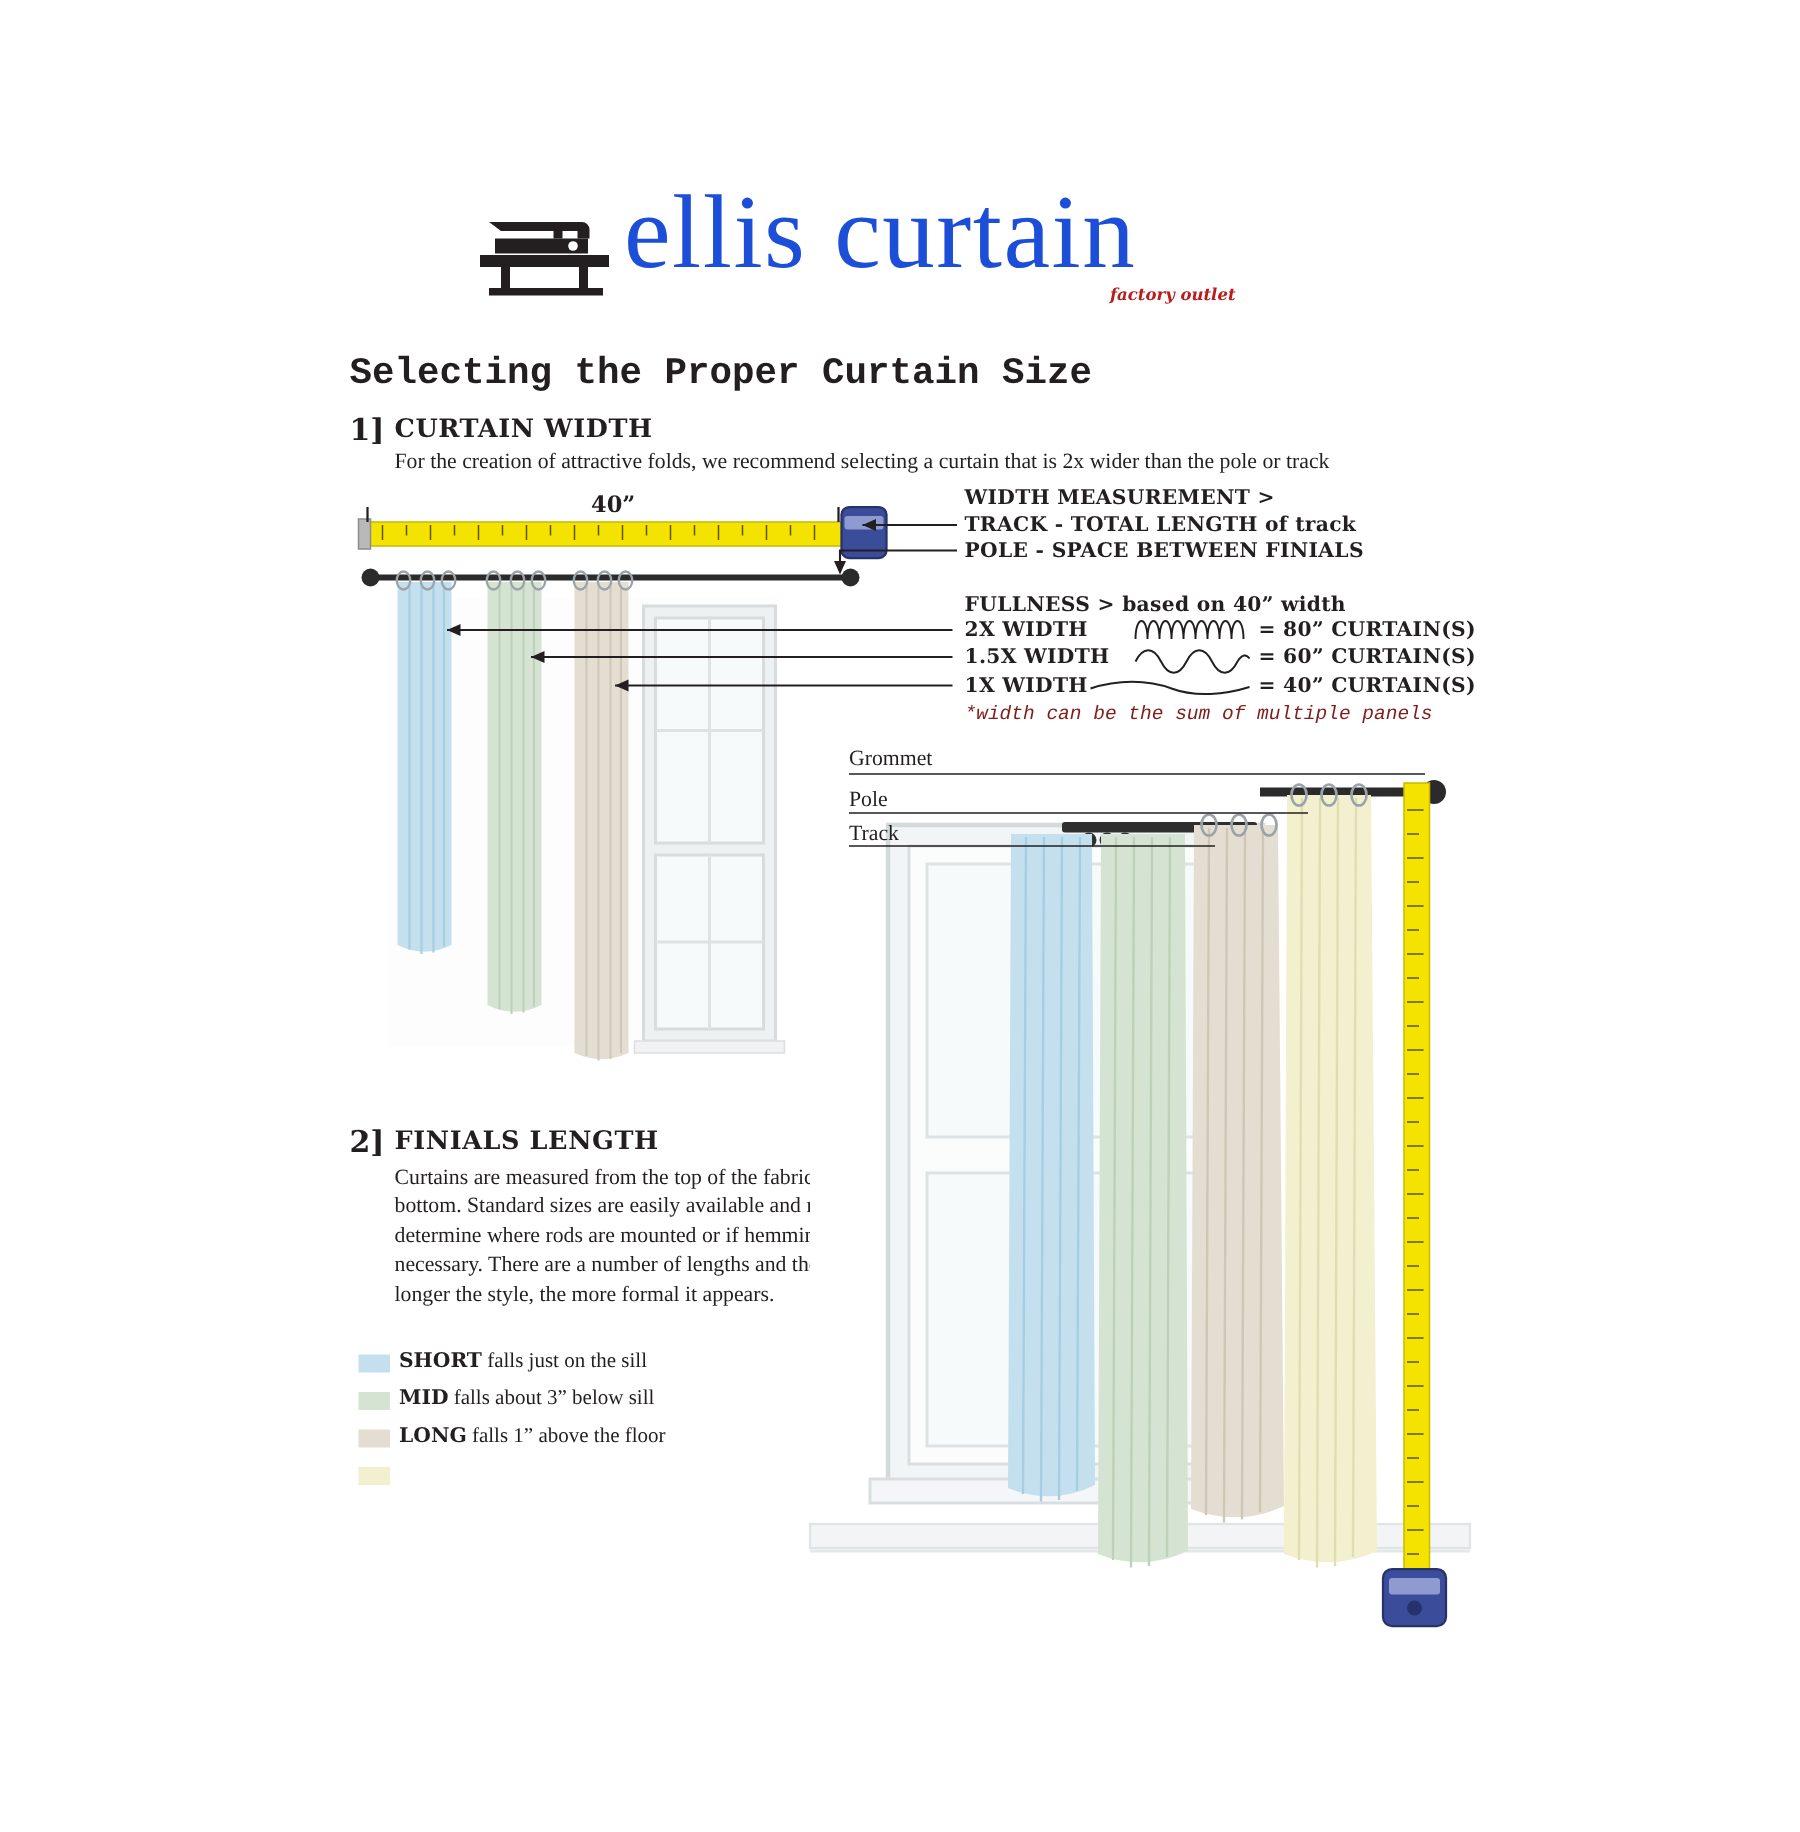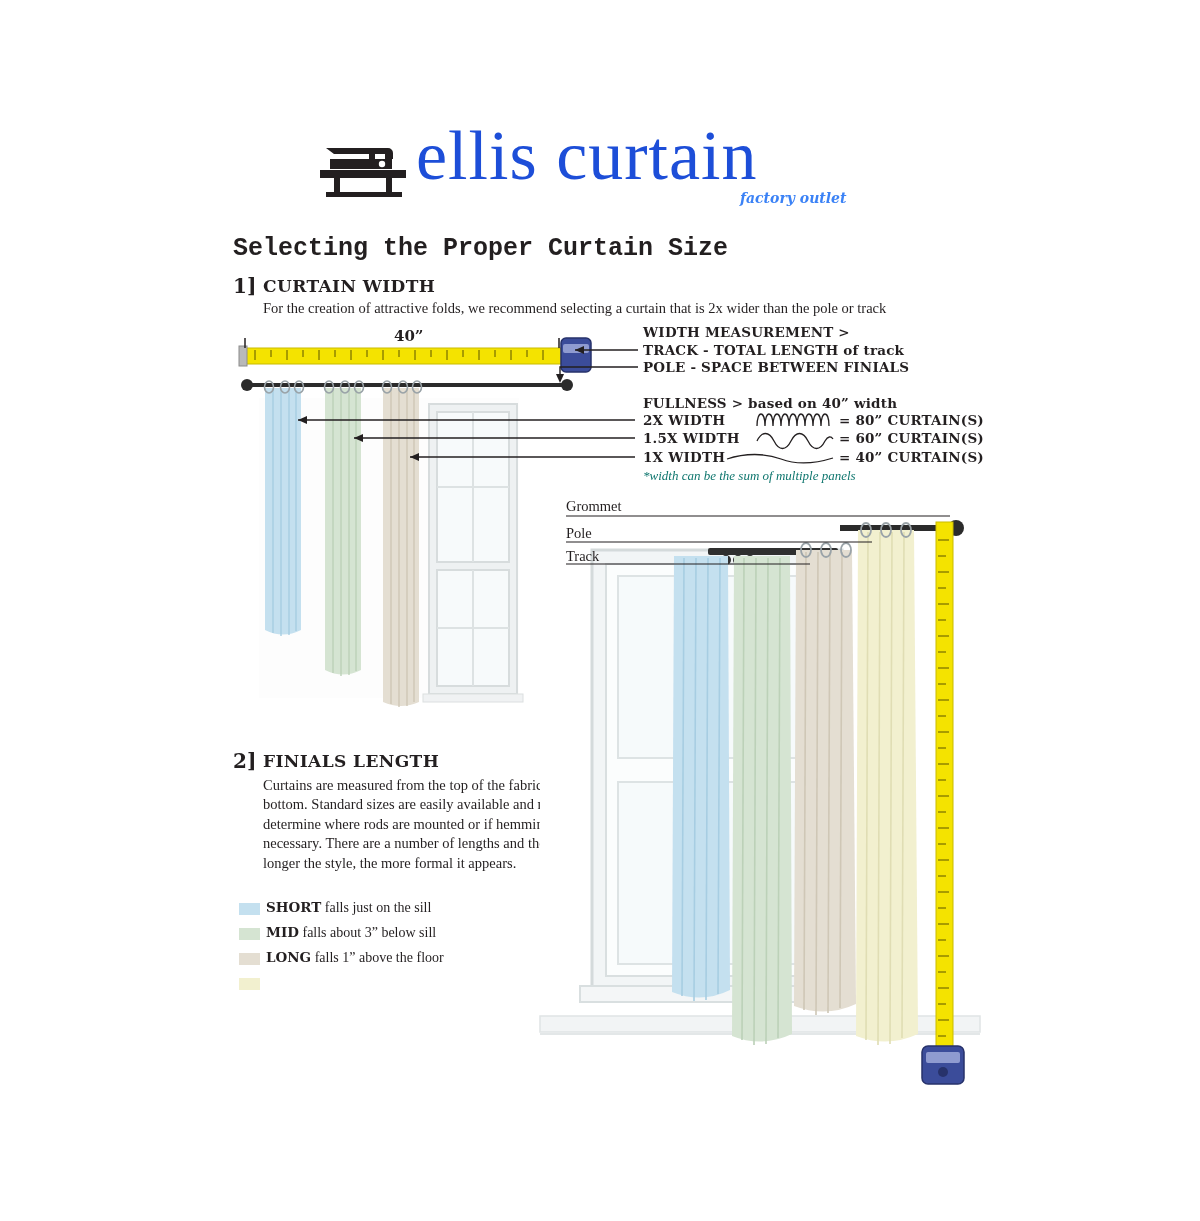--- a/index.html
+++ b/index.html
@@ -46,23 +46,23 @@
     letter-spacing: 1px;
     color: #1d4ed8;
     white-space: nowrap;
   }
   .logo-sub {
     position: absolute;
     left: 420px;
     top: 60px;
     font-family: "DejaVu Serif", serif;
     font-style: italic;
-    font-size: 14px;
-    font-weight: 700;
-    color: #3b82f6;
+    font-size: 11px;
+    font-weight: 700;
+    color: #b91c1c;
     white-space: nowrap;
   }
 
   
   .title {
     position: absolute;
     left: 233px;
     top: 234px;
     font-family: Liberation Mono, monospace;
     font-weight: 700;
@@ -99,25 +99,25 @@
     position: absolute;
     font-family: "DejaVu Serif", serif;
     font-size: 13.5px;
     font-weight: 700;
     color: #231f20;
     white-space: nowrap;
     letter-spacing: 0.2px;
   }
   .ann-note {
     position: absolute;
-    font-family: Liberation Serif, serif;
+    font-family: Liberation Mono, monospace;
     font-style: italic;
     font-size: 13px;
     font-weight: 400;
-    color: #0f766e;
+    color: #7f1d1d;
     white-space: nowrap;
   }
   .label-40 {
     position: absolute;
     font-family: "DejaVu Serif", serif;
     font-weight: 700;
     font-size: 15px;
     color: #231f20;
   }
 

